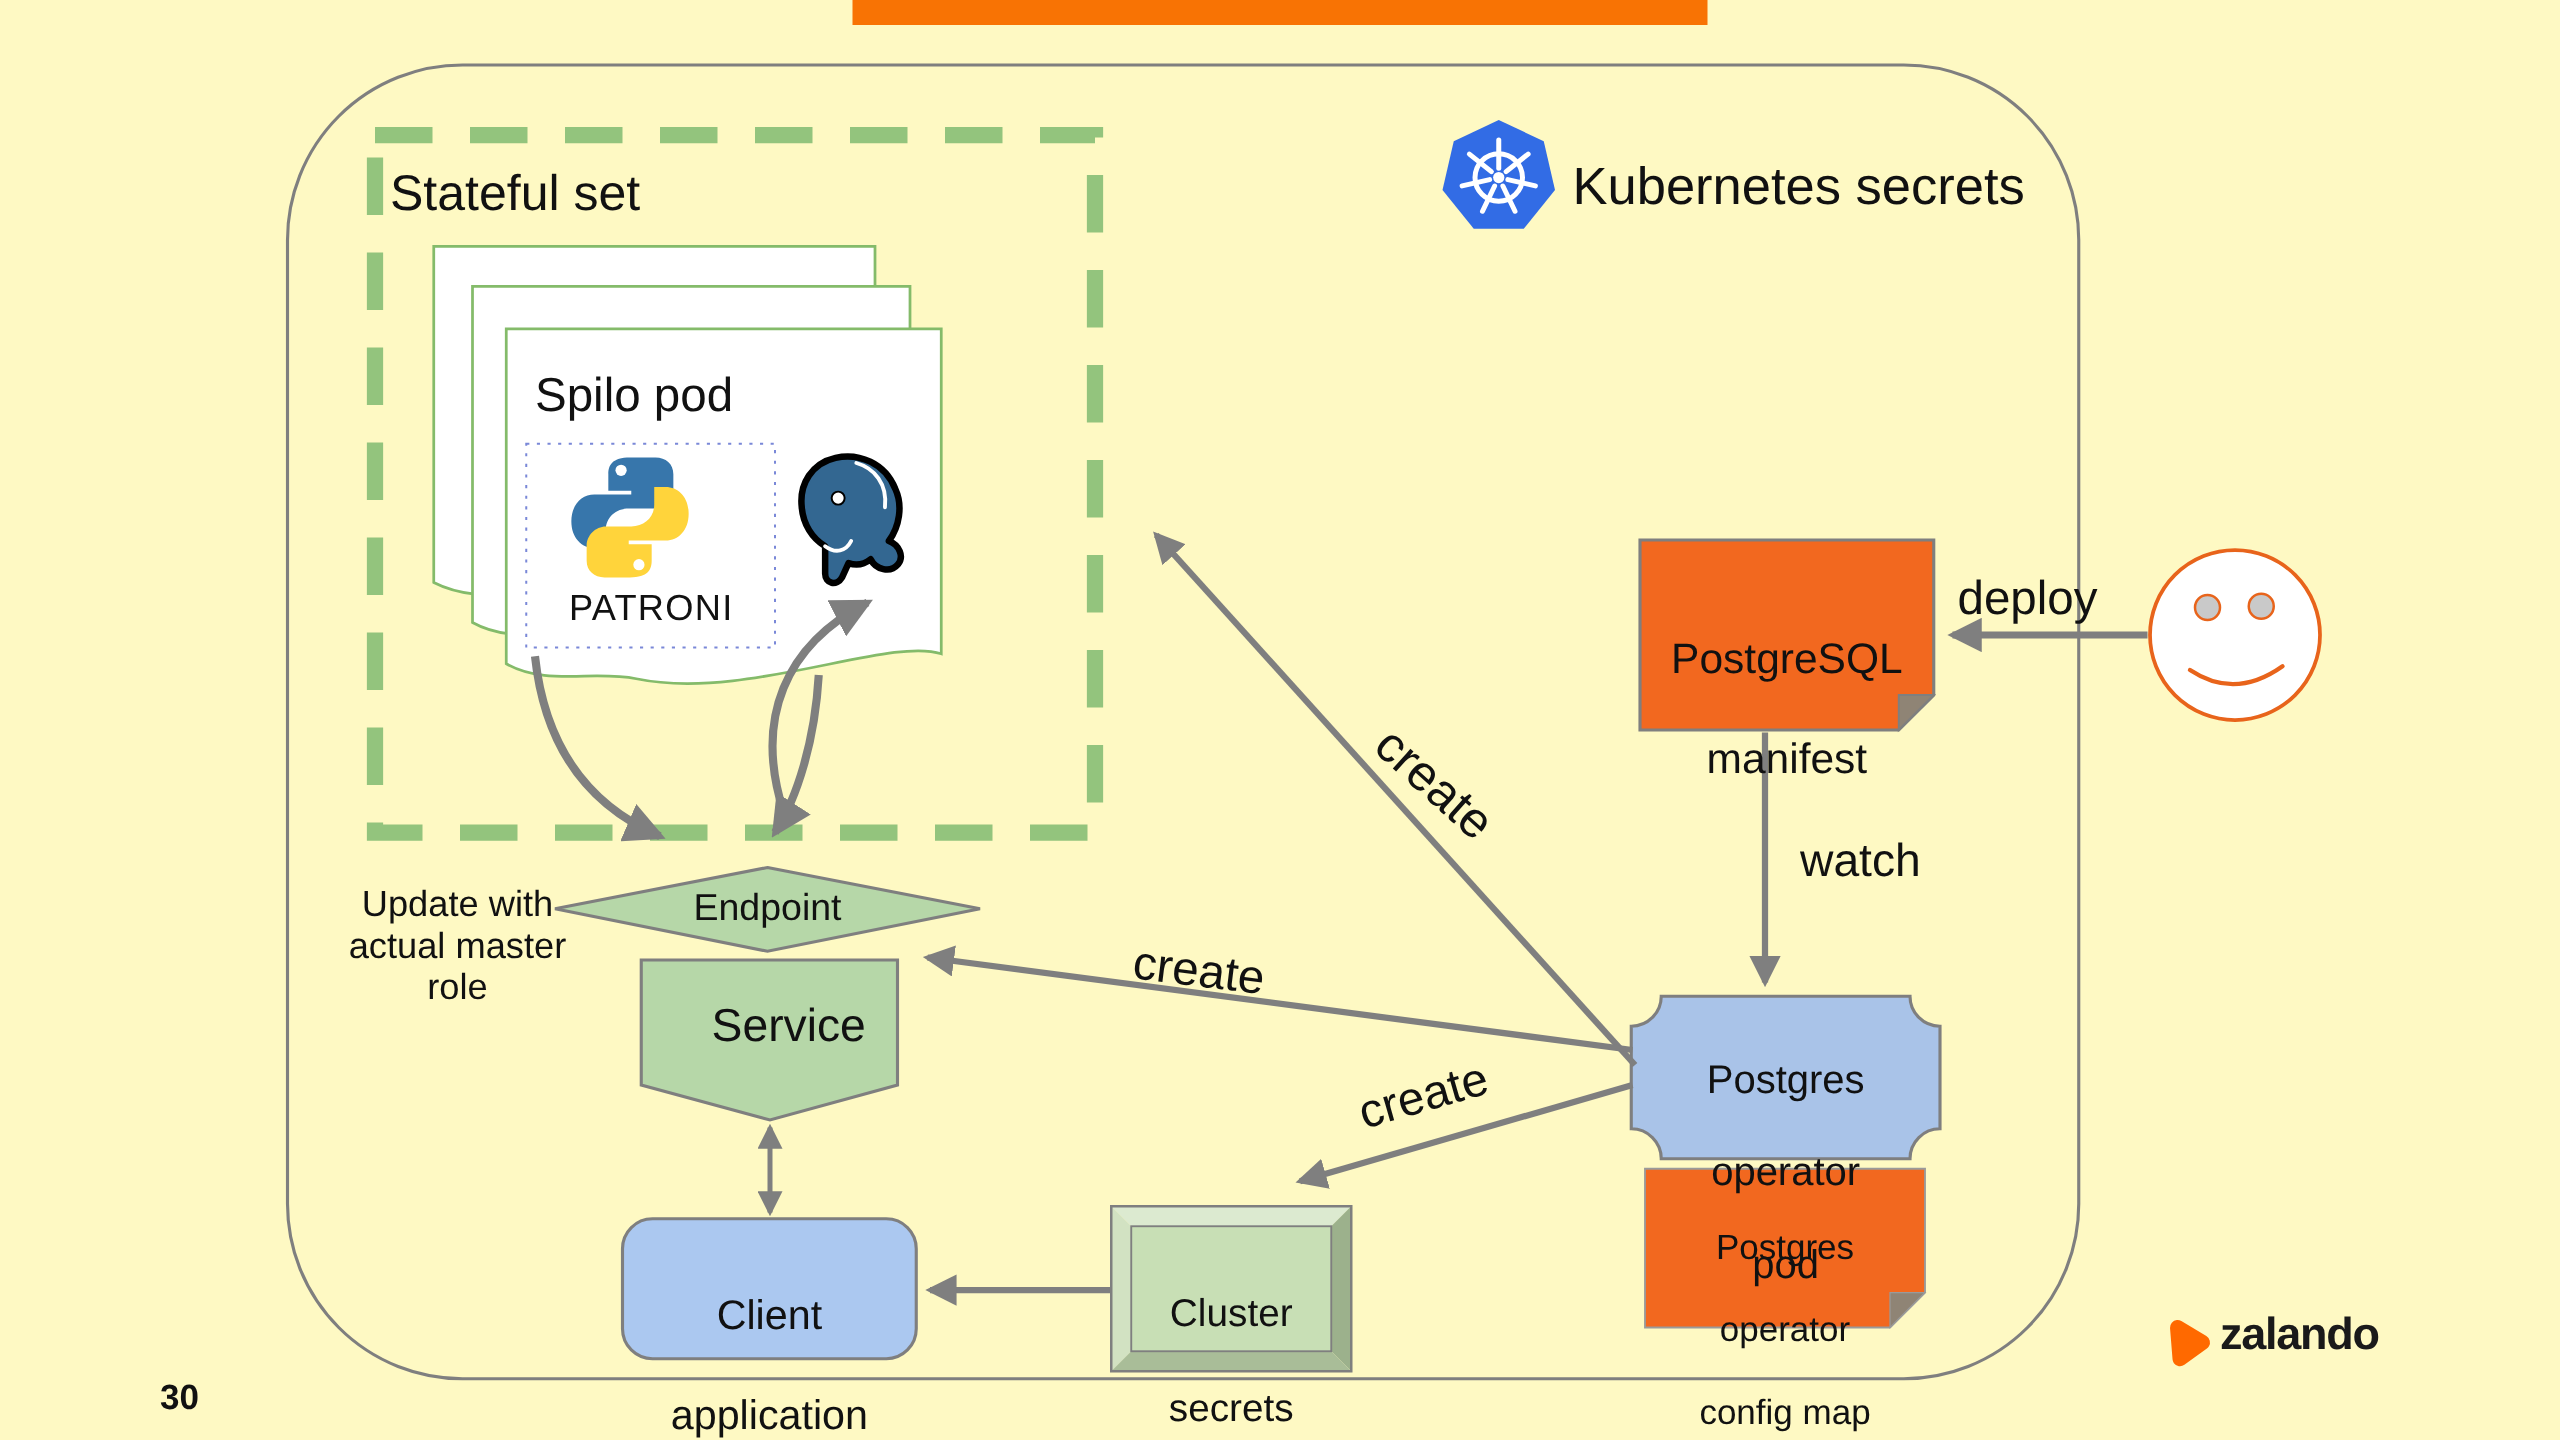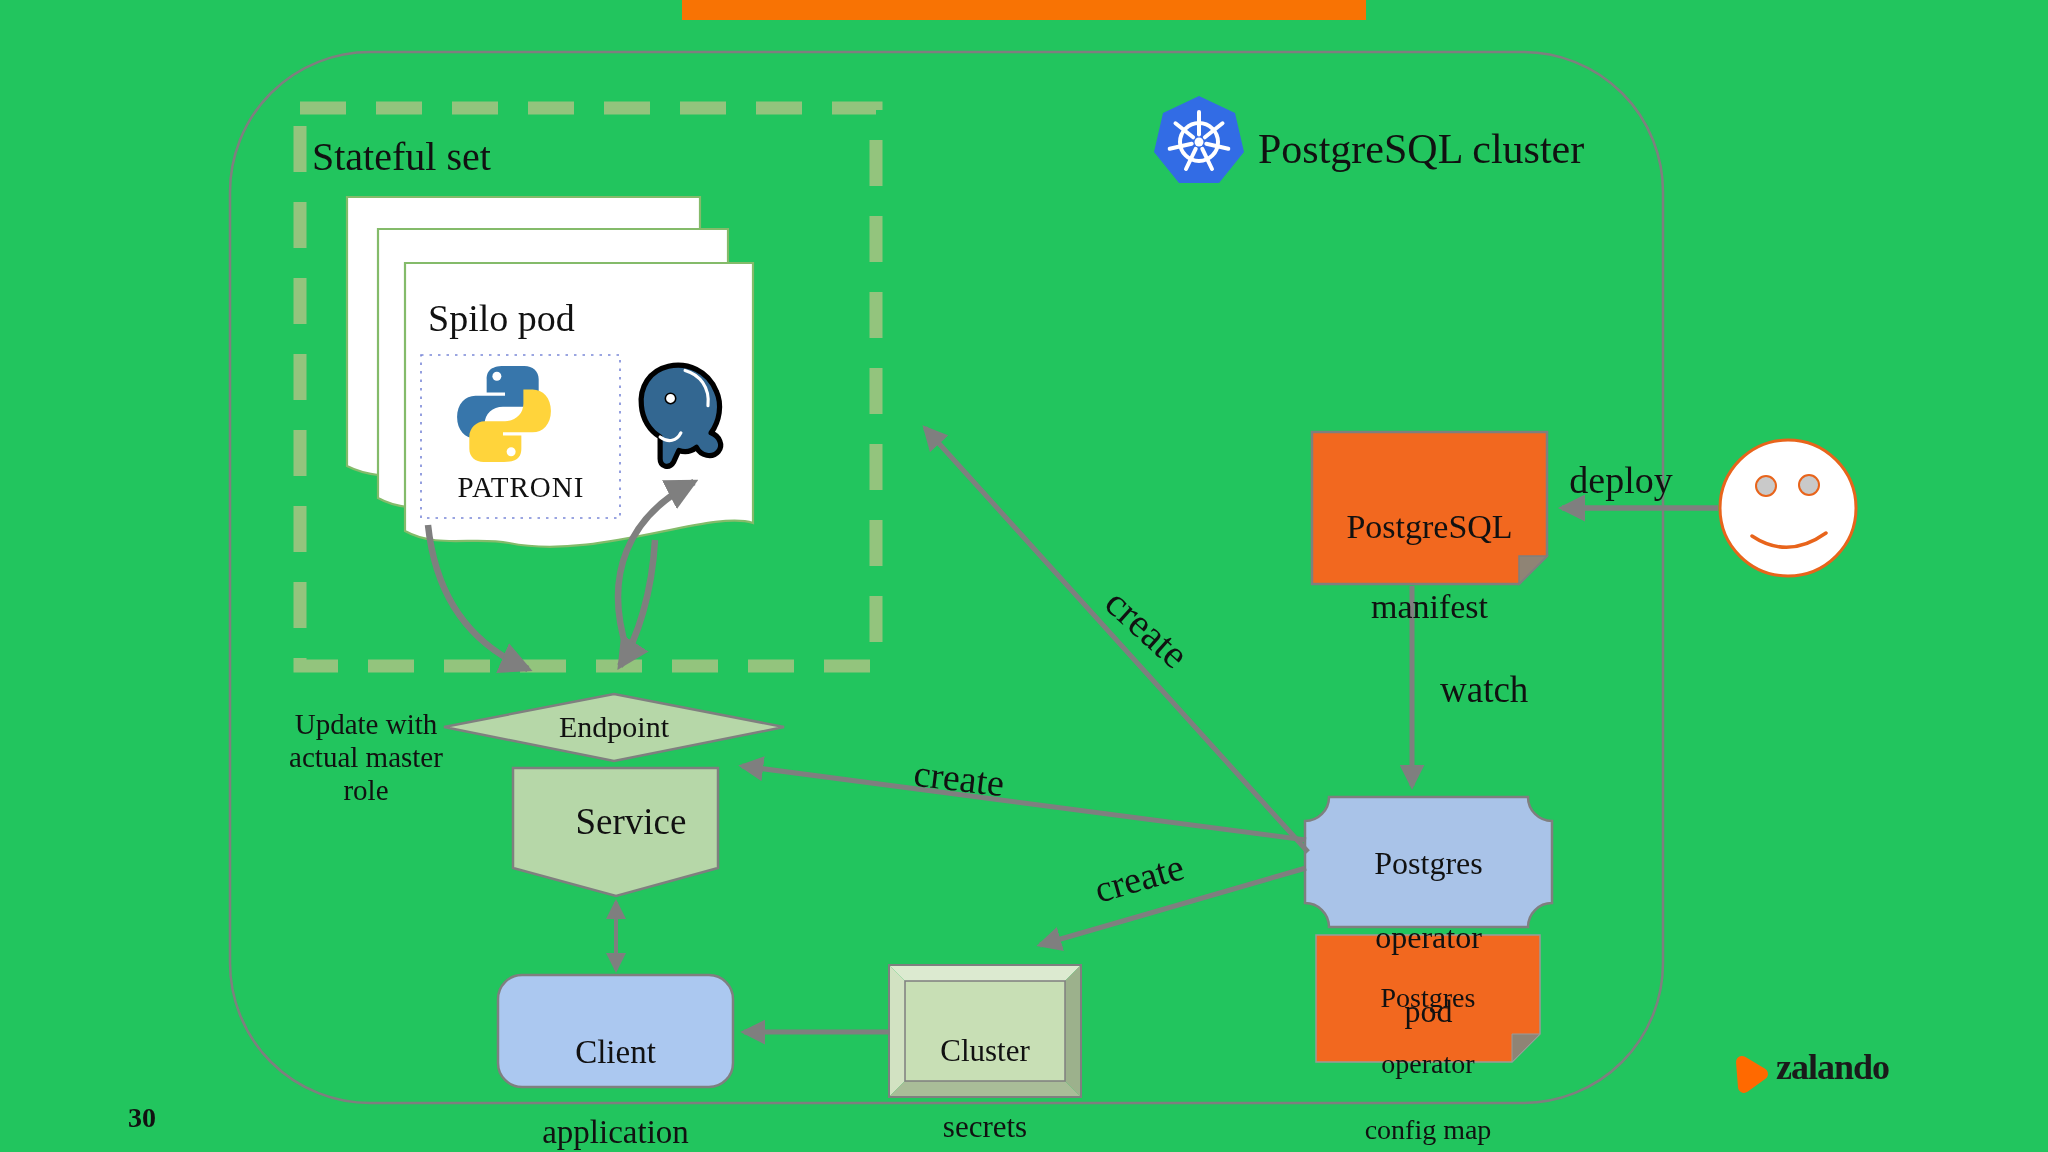--- a/index.html
+++ b/index.html
@@ -1,17 +1,17 @@
 <!DOCTYPE html>
 <html><head>
 <meta charset="utf-8">
 <style>
   html,body{margin:0;padding:0;background:#ffffff;}
-  #stage{position:relative;width:2048px;height:1152px;background:#22c55e;overflow:hidden;
-         font-family:Liberation Serif, serif;color:#111;}
+  #stage{position:relative;width:2048px;height:1152px;background:#fef9c3;overflow:hidden;
+         font-family:Liberation Sans, sans-serif;color:#111;}
   .abs{position:absolute;}
   .lbl{position:absolute;white-space:pre-line;color:#111;}
   .ctr{text-align:center;}
   svg{display:block;}
 </style>
 </head>
 <body>
 
 <div id="stage">
 
@@ -114,21 +114,21 @@
 
     <path d="M1742,1062 L1762,1074 L1744,1087 Z" fill="#FF6900" stroke="#FF6900" stroke-width="12" stroke-linejoin="round"></path>
   </svg>
 
   <div class="lbl" style="left:312px;top:133px;font-size:40px;">Stateful set</div>
 
   <div class="lbl" style="left:428px;top:296px;font-size:38px;">Spilo pod</div>
 
   <div class="lbl ctr" style="left:421px;top:471px;width:200px;font-size:29px;letter-spacing:1px;">PATRONI</div>
 
-  <div class="lbl" style="left:1258px;top:125px;font-size:42px;">PostgreSQL cluster</div>
+  <div class="lbl" style="left:1258px;top:125px;font-size:42px;">Kubernetes secrets</div>
 
   <div class="lbl ctr" style="left:444px;top:710px;width:340px;font-size:30px;">Endpoint</div>
 
   <div class="lbl ctr" style="left:513px;top:800px;width:236px;font-size:37px;">Service</div>
 
   <div class="lbl ctr" style="left:266px;top:708px;width:200px;font-size:29px;line-height:33px;">Update with
 actual master
 role</div>
 
   <div class="lbl ctr" style="left:498px;top:992px;width:235px;font-size:33px;line-height:40px;">

